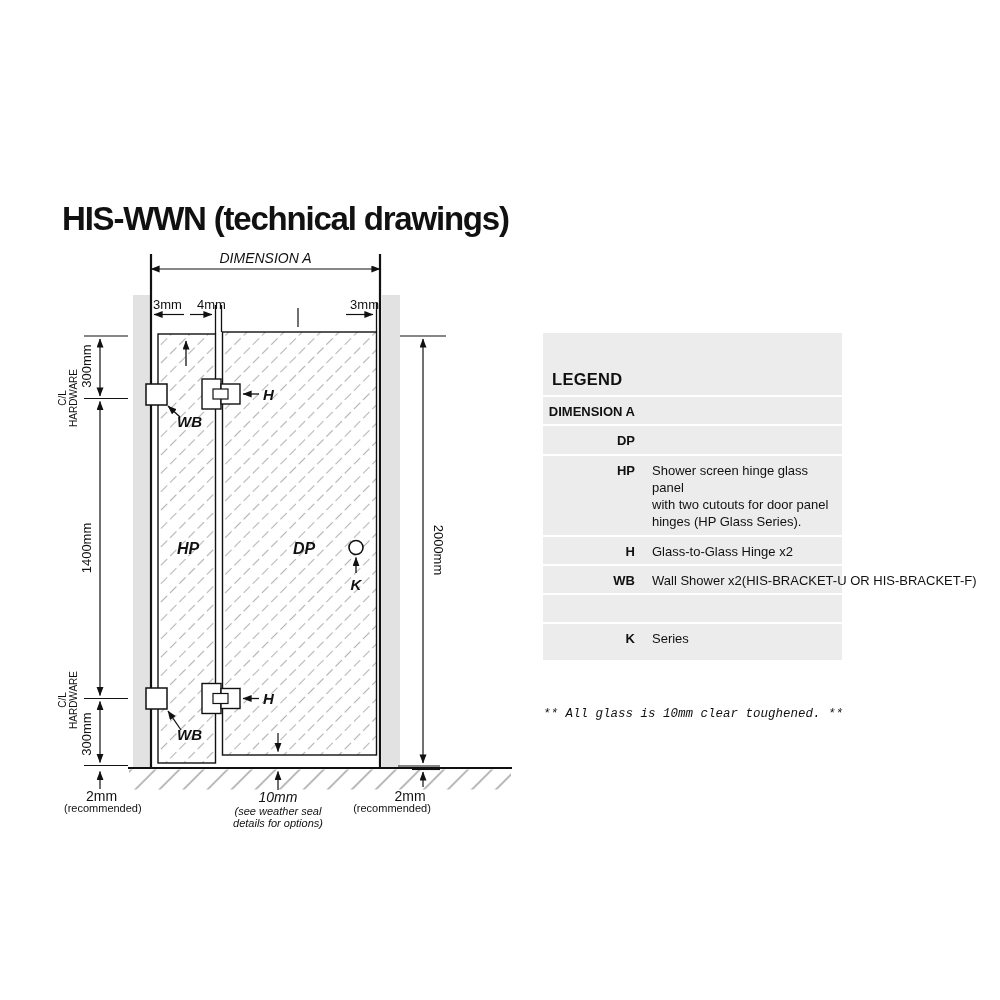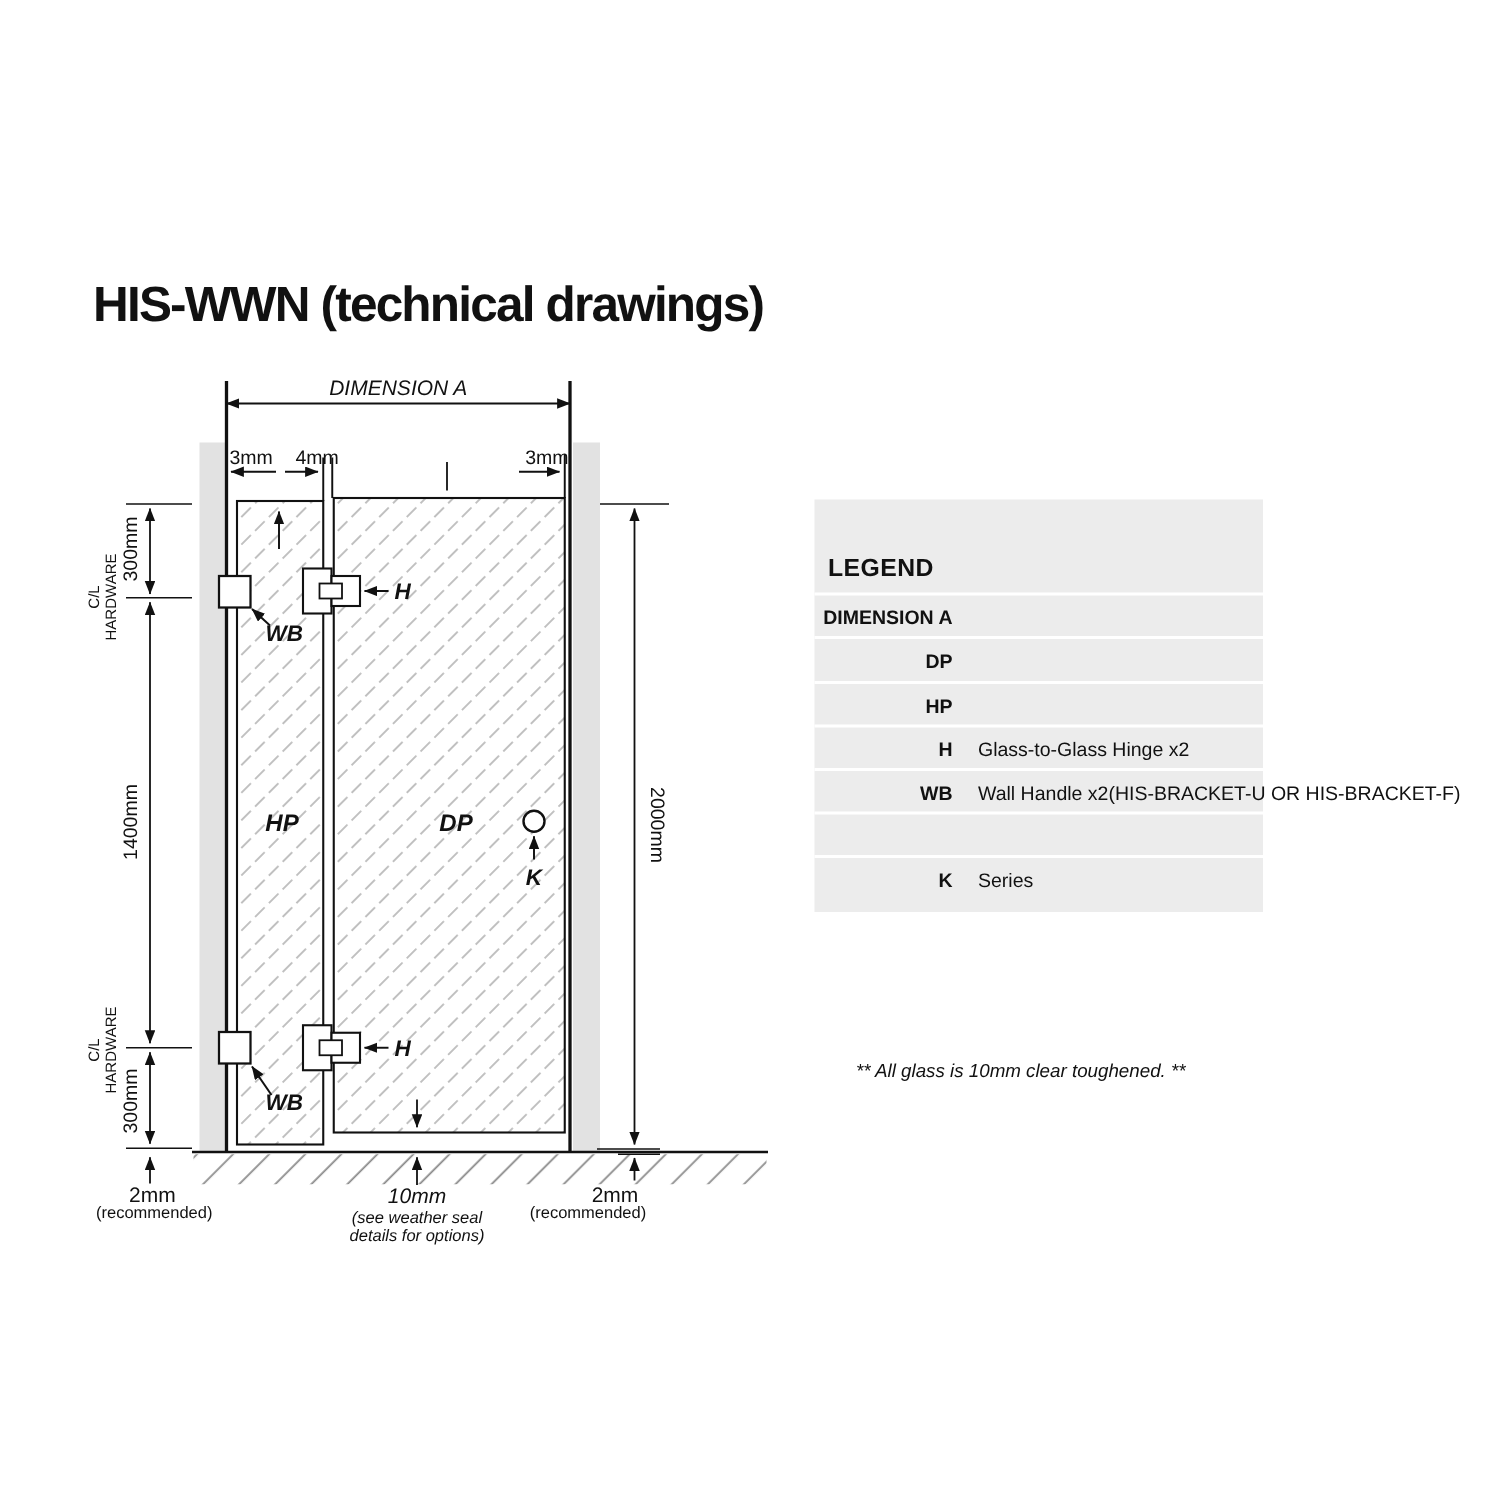--- a/index.html
+++ b/index.html
@@ -8,21 +8,21 @@
     --wall:#e2e2e2;
     --hatch:#b4b4b4;
   }
   html,body{margin:0;padding:0;}
   body{
     width:1000px;height:1000px;background:#ffffff;position:relative;
     font-family:"Liberation Sans","DejaVu Sans",sans-serif;color:var(--ink);
     overflow:hidden;
   }
   .title{
-    position:absolute;left:62px;top:184px;
+    position:absolute;left:62px;top:200px;
     font-size:33px;font-weight:bold;letter-spacing:-1.2px;white-space:nowrap;
   }
   svg text{fill:var(--ink);font-family:"Liberation Sans","DejaVu Sans",sans-serif;}
   .dimtxt{font-size:13px;}
   .dimtxt-sm{font-size:10px;}
   .dimtxt-lg{font-size:14px;}
   .note{font-size:11px;}
   .ital{font-style:italic;}
   .lbl{font-size:15px;font-weight:bold;font-style:italic;}
   .panel-lbl{font-size:16px;font-weight:bold;font-style:italic;}
@@ -35,22 +35,22 @@
     padding:9px 0 6px 9px;
     margin-top:28px;
   }
   .lrow{display:flex;border-top:2px solid #ffffff;padding:6px 0 4px;}
   .lkey{flex:none;width:92px;text-align:right;font-weight:bold;font-size:13px;line-height:17.3px;}
   .ldesc{margin-left:17px;width:190px;font-size:13px;line-height:17.3px;white-space:pre-line;}
   .lrow-wb .ldesc{white-space:nowrap;width:auto;overflow:visible;}
   .lrow-empty{min-height:17px;}
   .lrow-k{padding-bottom:12px;}
   .footnote{
-    position:absolute;left:531px;top:707px;width:299px;text-align:center;
-    font-size:12.5px;font-style:italic;white-space:nowrap;
+    position:absolute;left:543px;top:707px;width:299px;text-align:center;
+    font-size:12.5px;font-style:italic;white-space:nowrap;font-family:Liberation Mono, monospace;
   }
 </style>
 </head>
 <body>
 
 <div class="title">HIS-WWN (technical drawings)</div>
 
 <svg width="1000" height="1000" viewBox="0 0 1000 1000" style="position:absolute;left:0;top:0;">
   <defs>
     <marker id="arr" markerUnits="userSpaceOnUse" markerWidth="10" markerHeight="8" refX="8.6" refY="3.5" orient="auto-start-reverse">
@@ -176,28 +176,31 @@
 <div class="legend">
   <div class="legend-title">LEGEND</div>
   <div class="lrow">
     <div class="lkey">DIMENSION A</div>
   </div>
   <div class="lrow">
     <div class="lkey">DP</div>
   </div>
   <div class="lrow">
     <div class="lkey">HP</div>
+    <div class="ldesc">Shower screen hinge glass panel
+with two cutouts for door panel
+hinges (HP Glass Series).</div>
   </div>
   <div class="lrow">
     <div class="lkey">H</div>
     <div class="ldesc">Glass-to-Glass Hinge x2</div>
   </div>
   <div class="lrow lrow-wb">
     <div class="lkey">WB</div>
-    <div class="ldesc">Wall Handle x2(HIS-BRACKET-U OR HIS-BRACKET-F)</div>
+    <div class="ldesc">Wall Shower x2(HIS-BRACKET-U OR HIS-BRACKET-F)</div>
   </div>
   <div class="lrow lrow-empty">
     <div class="lkey"></div>
     <div class="ldesc"></div>
   </div>
   <div class="lrow lrow-k">
     <div class="lkey">K</div>
     <div class="ldesc">Series</div>
   </div>
 </div>

